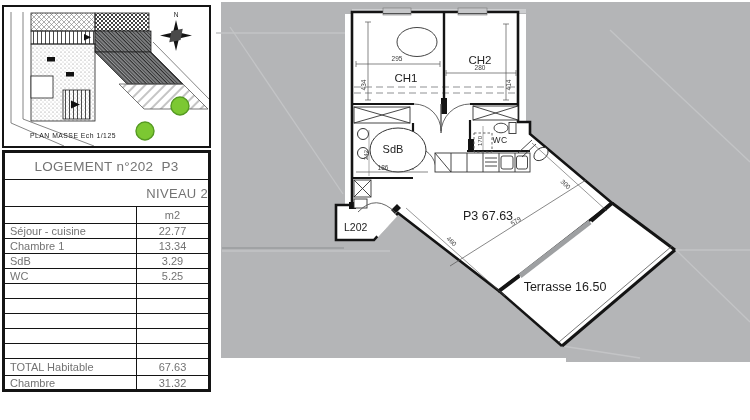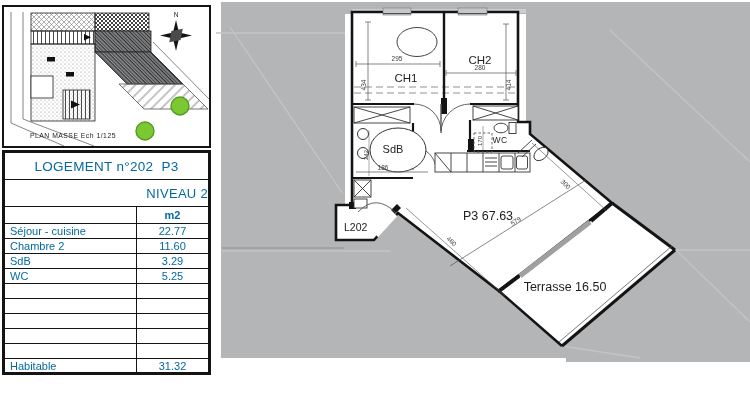--- a/index.html
+++ b/index.html
@@ -7,26 +7,26 @@
     width:750px;height:420px;overflow:hidden;position:relative;
     background:#ffffff;
     font-family:"Liberation Sans",sans-serif;
     -webkit-font-smoothing:antialiased;
   }
   .left-panel{position:absolute;left:0;top:0;width:216px;height:420px;background:#fff;}
   .box{position:absolute;border:2px solid #141414;background:#fff;box-sizing:border-box;}
   .site-box{left:2px;top:5px;width:209px;height:143px;}
   .table-box{left:2px;top:150px;width:209px;}
   table.info{border-collapse:collapse;width:100%;table-layout:fixed;}
-  table.info td{border:1px solid #141414;font-size:11px;color:#0369a1;padding:0 0 0 5px;overflow:hidden;white-space:nowrap;}
+  table.info td{border:1px solid #141414;font-size:11px;color:#737373;padding:0 0 0 5px;overflow:hidden;white-space:nowrap;}
   table.info td.val{text-align:center;padding:0;}
   col.c-label{width:132px;}
   tr.title-row td{height:26px;font-size:13.5px;text-align:center;white-space:pre;padding:0;letter-spacing:.3px;}
   tr.level-row td{height:26px;font-size:13px;text-align:right;padding:0;letter-spacing:.3px;}
-  tr.hdr-row td{height:16px;font-weight:bold;}
+  tr.hdr-row td{height:16px;}
   tr.hdr-row td.val{font-size:11px;}
   tr.data-row td{height:14px;margin-top:24px;}
   tr.total-row td{height:16px;}
   tr.last-row td{height:13px;}
   svg{display:block;}
   .t-room{fill:#1d1d1d;}
   .t-dim{fill:#3c3c3c;}
 </style>
 </head>
 <body>
@@ -112,22 +112,22 @@
           </tr>
       <tr class="hdr-row">
         <td></td>
         <td class="val">m2</td>
       </tr>
       <tr class="data-row">
         <td>Séjour - cuisine</td>
         <td class="val">22.77</td>
       </tr>
       <tr class="data-row">
-        <td>Chambre 2</td>
-        <td class="val">11.60</td>
+        <td>Chambre 1</td>
+        <td class="val">13.34</td>
       </tr>
       <tr class="data-row">
         <td>SdB</td>
         <td class="val">3.29</td>
       </tr>
       <tr class="data-row">
         <td>WC</td>
         <td class="val">5.25</td>
       </tr>
       <tr class="data-row">
@@ -143,22 +143,26 @@
             <td class="val"></td>
           </tr>
       <tr class="data-row">
             <td></td>
             <td class="val"></td>
           </tr>
       <tr class="data-row">
             <td></td>
             <td class="val"></td>
           </tr>
+      <tr class="total-row">
+        <td>TOTAL Habitable</td>
+        <td class="val">67.63</td>
+      </tr>
       <tr class="last-row">
-        <td>Habitable</td>
+        <td>Chambre</td>
         <td class="val">31.32</td>
       </tr>
     </tbody>
       </table>
   </div>
 </div>
 
 <svg style="position:absolute;left:0;top:0;" width="750" height="420" viewBox="0 0 750 420">
 
   <rect x="221" y="2" width="529" height="356" fill="#b4b5b7"></rect>

